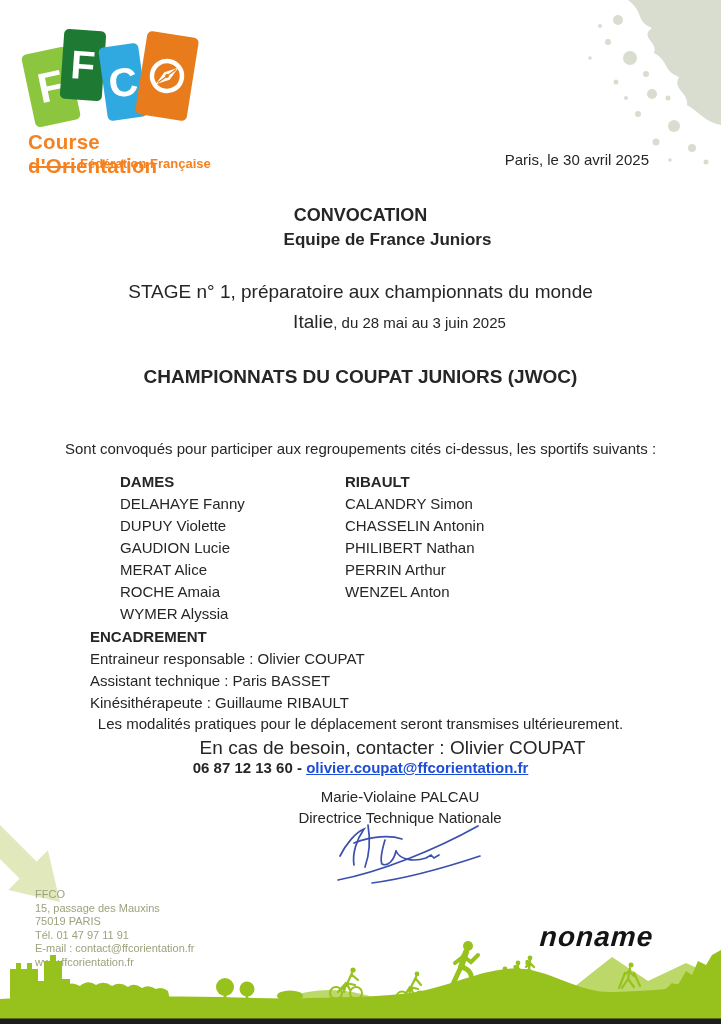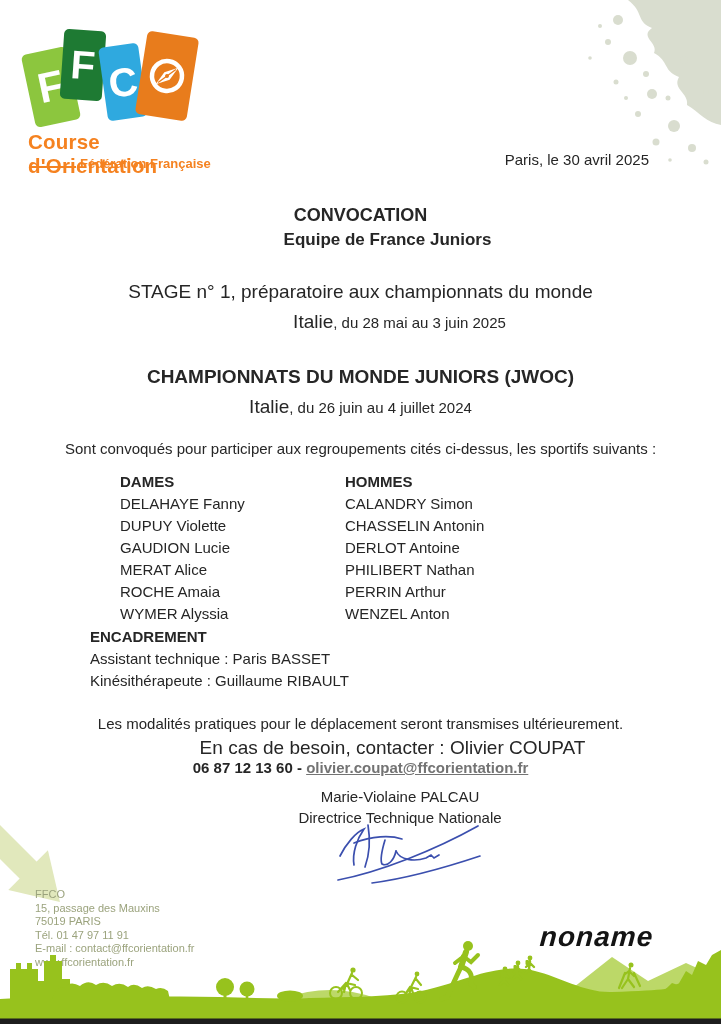--- a/index.html
+++ b/index.html
@@ -38,21 +38,21 @@
   .col-dames{left:120px;}
   .col-hommes{left:345px;}
 
   .staff{position:absolute;left:90px;top:626px;font-size:15px;}
   .staff .row{height:22px;line-height:22px;white-space:nowrap;}
   .staff .hdr{font-weight:bold;}
 
   .prac1{top:715px;font-size:15px;}
   .prac2{top:737px;font-size:19px;padding-left:32px;}
   .prac3{top:759px;font-size:15px;font-weight:bold;}
-  .prac3 a{color:#737373;text-decoration:underline;font-weight:bold;margin-top:20px;}
+  .prac3 a{color:#1d4ed8;text-decoration:underline;font-weight:bold;margin-top:20px;}
 
   .sig-name{top:788px;left:240px;width:320px;text-align:center;font-size:15px;}
   .sig-title{top:809px;left:240px;width:320px;text-align:center;font-size:15px;}
 
   .footer-addr{position:absolute;left:35px;top:888px;font-size:11px;line-height:13.5px;color:#9ba37d;}
   .sponsor{position:absolute;top:921px;right:68px;font-size:28px;font-weight:800;font-style:italic;
            letter-spacing:1px;color:#141414;transform:skewX(-4deg);}
 </style>
 </head>
 <body>
@@ -109,46 +109,45 @@
       <div class="brand2">Fédération Française</div>
     </div>
   </div>
 
   <div class="abs date">Paris, le 30 avril 2025</div>
 
   <div class="abs center h-conv">CONVOCATION</div>
   <div class="abs center h-equipe">Equipe de France Juniors</div>
   <div class="abs center h-stage">STAGE n° 1, préparatoire aux championnats du monde</div>
   <div class="abs center h-italie1"><span class="place-big">Italie</span><span>, du 28 mai au 3 juin 2025</span></div>
-  <div class="abs center h-champ">CHAMPIONNATS DU MONDE JUNIORS (JWOC)</div>
-  <div class="abs center h-italie2"><span class="place-big">Italie</span><span>, du 26 juin au 4 juillet 2024</span></div>
+  <div class="abs center h-champ">CHAMPIONNATS DU COUPAT JUNIORS (JWOC)</div>
 
   <div class="abs center intro">Sont convoqués pour participer aux regroupements cités ci-dessus, les sportifs suivants :</div>
 
   <div class="col col-dames">
     <div class="row hdr">DAMES</div>
     <div class="row">DELAHAYE Fanny</div>
     <div class="row">DUPUY Violette</div>
     <div class="row">GAUDION Lucie</div>
     <div class="row">MERAT Alice</div>
     <div class="row">ROCHE Amaia</div>
     <div class="row">WYMER Alyssia</div>
   </div>
   <div class="col col-hommes">
-    <div class="row hdr">HOMMES</div>
+    <div class="row hdr">RIBAULT</div>
     <div class="row">CALANDRY Simon</div>
     <div class="row">CHASSELIN Antonin</div>
-    <div class="row">DERLOT Antoine</div>
     <div class="row">PHILIBERT Nathan</div>
     <div class="row">PERRIN Arthur</div>
     <div class="row">WENZEL Anton</div>
   </div>
 
   <div class="staff">
     <div class="row hdr">ENCADREMENT</div>
+    <div class="row">Entraineur responsable : Olivier COUPAT</div>
     <div class="row">Assistant technique : Paris BASSET</div>
     <div class="row">Kinésithérapeute : Guillaume RIBAULT</div>
   </div>
 
   <div class="abs center prac1">Les modalités pratiques pour le déplacement seront transmises ultérieurement.</div>
   <div class="abs center prac2">En cas de besoin, contacter : Olivier COUPAT</div>
   <div class="abs center prac3"><span>06 87 12 13 60 - </span><a>olivier.coupat@ffcorientation.fr</a></div>
 
   <div class="abs sig-name">Marie-Violaine PALCAU</div>
   <div class="abs sig-title">Directrice Technique Nationale</div>

